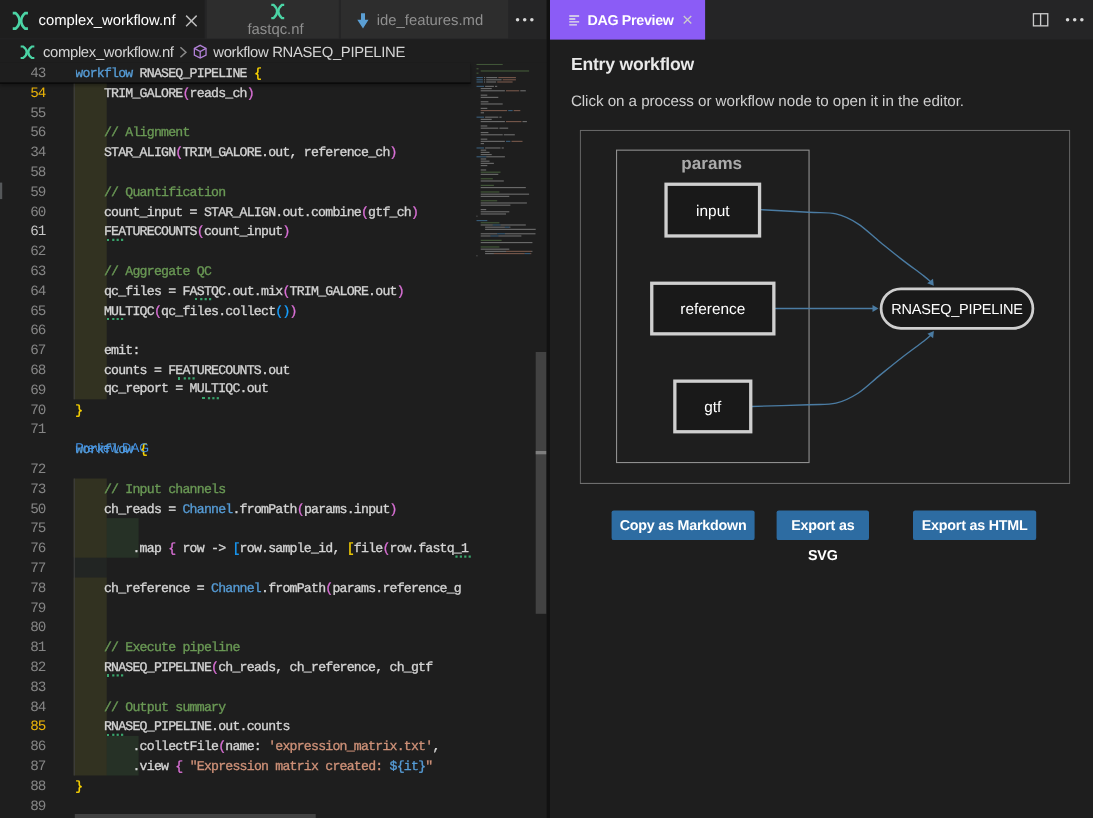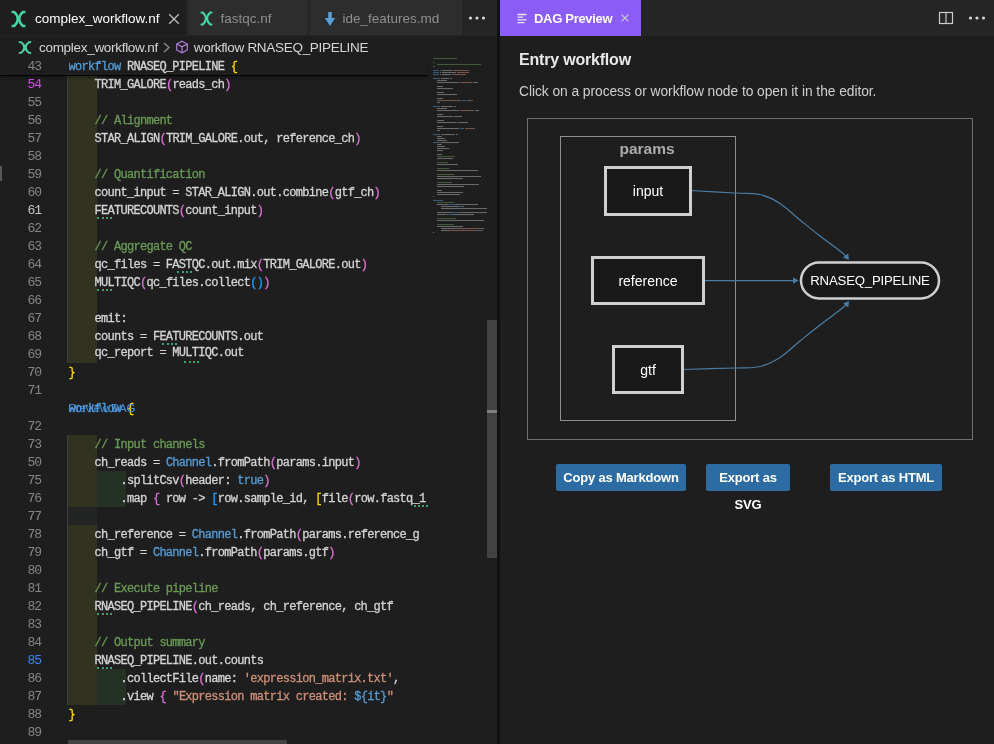--- a/index.html
+++ b/index.html
@@ -50,21 +50,21 @@
 <div id="tabbar">
   <div class="tab" style="left:0;width:186px;background:#1e1e1e;color:#ffffff;">
     <svg style="margin-left:8px" width="21" height="20" viewBox="0 0 22 22">
         <use href="#nficon"></use>
       </svg>
     <span class="lbl">complex_workflow.nf</span>
     <svg style="margin-left:7px" width="14" height="14" viewBox="0 0 14 14">
         <path d="M2.2,2.2 L11.8,11.8 M11.8,2.2 L2.2,11.8" stroke="#bcbcbc" stroke-width="1.3"></path>
       </svg>
   </div>
-  <div class="tab" style="left:187.5px;width:120px;background:#2d2d2d;color:#8f8f8f;">
+  <div class="tab" style="left:187.5px;width:120px;background:#2d2d2d;color:#8f8f8f;flex-direction:column;">
     <svg style="margin-left:10px" width="17" height="17" viewBox="0 0 22 22">
         <use href="#nficon"></use>
       </svg>
     <span class="lbl">fastqc.nf</span>
   </div>
   <div class="tab" style="left:309.5px;width:152.5px;background:#2d2d2d;color:#8f8f8f;">
     <svg style="margin-left:13px" width="14" height="16" viewBox="0 0 14 16">
         <path d="M5.2,1 h3.6 v6 h3.2 L7,15 L1.8,7 h3.4 z" fill="#5b9fd4"></path>
       </svg>
     <span class="lbl">ide_features.md</span>
@@ -93,24 +93,24 @@
 
 <div id="editor">
 <div class="ind1" style="top:18px;height:288px"></div>
 <div class="ind1" style="top:378px;height:72px"></div>
     <div style="position:absolute;left:67px;width:29.5px;top:450px;height:18px;background:rgba(140,220,160,0.045)"></div>
     <div class="ind1" style="top:468px;height:180px"></div>
 <div class="ind2" style="top:414px;height:36px"></div>
 <div class="ind2" style="top:612px;height:36px"></div>
 <div class="g1" style="top:18px;height:288px"></div>
 <div class="g1" style="top:378px;height:270px"></div>
-<div class="ln" style="top:18px;color:#d946ef">54</div>
+<div class="ln" style="top:18px;color:#eab308">54</div>
 <div class="ln" style="top:36px;color:#858585">55</div>
 <div class="ln" style="top:54px;color:#858585">56</div>
-<div class="ln" style="top:72px;color:#858585">57</div>
+<div class="ln" style="top:72px;color:#858585">34</div>
 <div class="ln" style="top:90px;color:#858585">58</div>
 <div class="ln" style="top:108px;color:#858585">59</div>
 <div class="ln" style="top:126px;color:#858585">60</div>
 <div class="ln" style="top:144px;color:#c6c6c6">61</div>
 <div class="ln" style="top:162px;color:#858585">62</div>
 <div class="ln" style="top:180px;color:#858585">63</div>
 <div class="ln" style="top:198px;color:#858585">64</div>
 <div class="ln" style="top:216px;color:#858585">65</div>
 <div class="ln" style="top:234px;color:#858585">66</div>
 <div class="ln" style="top:252px;color:#858585">67</div>
@@ -124,45 +124,43 @@
 <div class="ln" style="top:414px;color:#858585">75</div>
 <div class="ln" style="top:432px;color:#858585">76</div>
 <div class="ln" style="top:450px;color:#858585">77</div>
 <div class="ln" style="top:468px;color:#858585">78</div>
 <div class="ln" style="top:486px;color:#858585">79</div>
 <div class="ln" style="top:504px;color:#858585">80</div>
 <div class="ln" style="top:522px;color:#858585">81</div>
 <div class="ln" style="top:540px;color:#858585">82</div>
 <div class="ln" style="top:558px;color:#858585">83</div>
 <div class="ln" style="top:576px;color:#858585">84</div>
-<div class="ln" style="top:594px;color:#3b82f6">85</div>
+<div class="ln" style="top:594px;color:#eab308">85</div>
 <div class="ln" style="top:612px;color:#858585">86</div>
 <div class="ln" style="top:630px;color:#858585">87</div>
 <div class="ln" style="top:648px;color:#858585">88</div>
 <div class="ln" style="top:666px;color:#858585">89</div>
 <div class="cl" style="top:18px">    TRIM_GALORE<span class="b2">(</span>reads_ch<span class="b2">)</span></div>
 <div class="cl" style="top:54px">    <span class="c">// Alignment</span></div>
 <div class="cl" style="top:72px">    STAR_ALIGN<span class="b2">(</span>TRIM_GALORE.out, reference_ch<span class="b2">)</span></div>
 <div class="cl" style="top:108px">    <span class="c">// Quantification</span></div>
 <div class="cl" style="top:126px">    count_input = STAR_ALIGN.out.combine<span class="b2">(</span>gtf_ch<span class="b2">)</span></div>
 <div class="cl" style="top:144px">    FEATURECOUNTS<span class="b2">(</span>count_input<span class="b2">)</span></div>
 <div class="cl" style="top:180px">    <span class="c">// Aggregate QC</span></div>
 <div class="cl" style="top:198px">    qc_files = FASTQC.out.mix<span class="b2">(</span>TRIM_GALORE.out<span class="b2">)</span></div>
 <div class="cl" style="top:216px">    MULTIQC<span class="b2">(</span>qc_files.collect<span class="b3">()</span><span class="b2">)</span></div>
 <div class="cl" style="top:252px">    emit:</div>
 <div class="cl" style="top:270px">    counts = FEATURECOUNTS.out</div>
 <div class="cl" style="top:286px">    qc_report = MULTIQC.out</div>
 <div class="cl" style="top:306px"><span class="b1">}</span></div>
 <div class="cl" style="top:342px"><span class="k">workflow</span> <span class="b1">{</span></div>
 <div class="cl" style="top:378px">    <span class="c">// Input channels</span></div>
 <div class="cl" style="top:396px">    ch_reads = <span class="k">Channel</span>.fromPath<span class="b2">(</span>params.input<span class="b2">)</span></div>
-<div class="cl" style="top:414px">        .splitCsv<span class="b2">(</span>header: <span class="k">true</span><span class="b2">)</span></div>
 <div class="cl" style="top:432px">        .map <span class="b2">{</span> row -&gt; <span class="b3">[</span>row.sample_id, <span class="b1">[</span>file<span class="b2">(</span>row.fastq_1</div>
 <div class="cl" style="top:468px">    ch_reference = <span class="k">Channel</span>.fromPath<span class="b2">(</span>params.reference_g</div>
-<div class="cl" style="top:486px">    ch_gtf = <span class="k">Channel</span>.fromPath<span class="b2">(</span>params.gtf<span class="b2">)</span></div>
 <div class="cl" style="top:522px">    <span class="c">// Execute pipeline</span></div>
 <div class="cl" style="top:540px">    RNASEQ_PIPELINE<span class="b2">(</span>ch_reads, ch_reference, ch_gtf</div>
 <div class="cl" style="top:576px">    <span class="c">// Output summary</span></div>
 <div class="cl" style="top:594px">    RNASEQ_PIPELINE.out.counts</div>
 <div class="cl" style="top:612px">        .collectFile<span class="b2">(</span>name: <span class="s">'expression_matrix.txt'</span>,</div>
 <div class="cl" style="top:630px">        .view <span class="b2">{</span> <span class="s">"Expression matrix created: </span><span class="k">${it}</span><span class="s">"</span></div>
 <div class="cl" style="top:648px"><span class="b1">}</span></div>
 <div style="position:absolute;left:68.5px;top:342px;height:18px;line-height:19px;font-size:11.5px;color:#4494e8;letter-spacing:-0.2px">Preview DAG</div>
 <div class="dots" style="left:97.3px;top:159px;width:15px"></div>
 <div class="dots" style="left:176.5px;top:213px;width:15px"></div>

